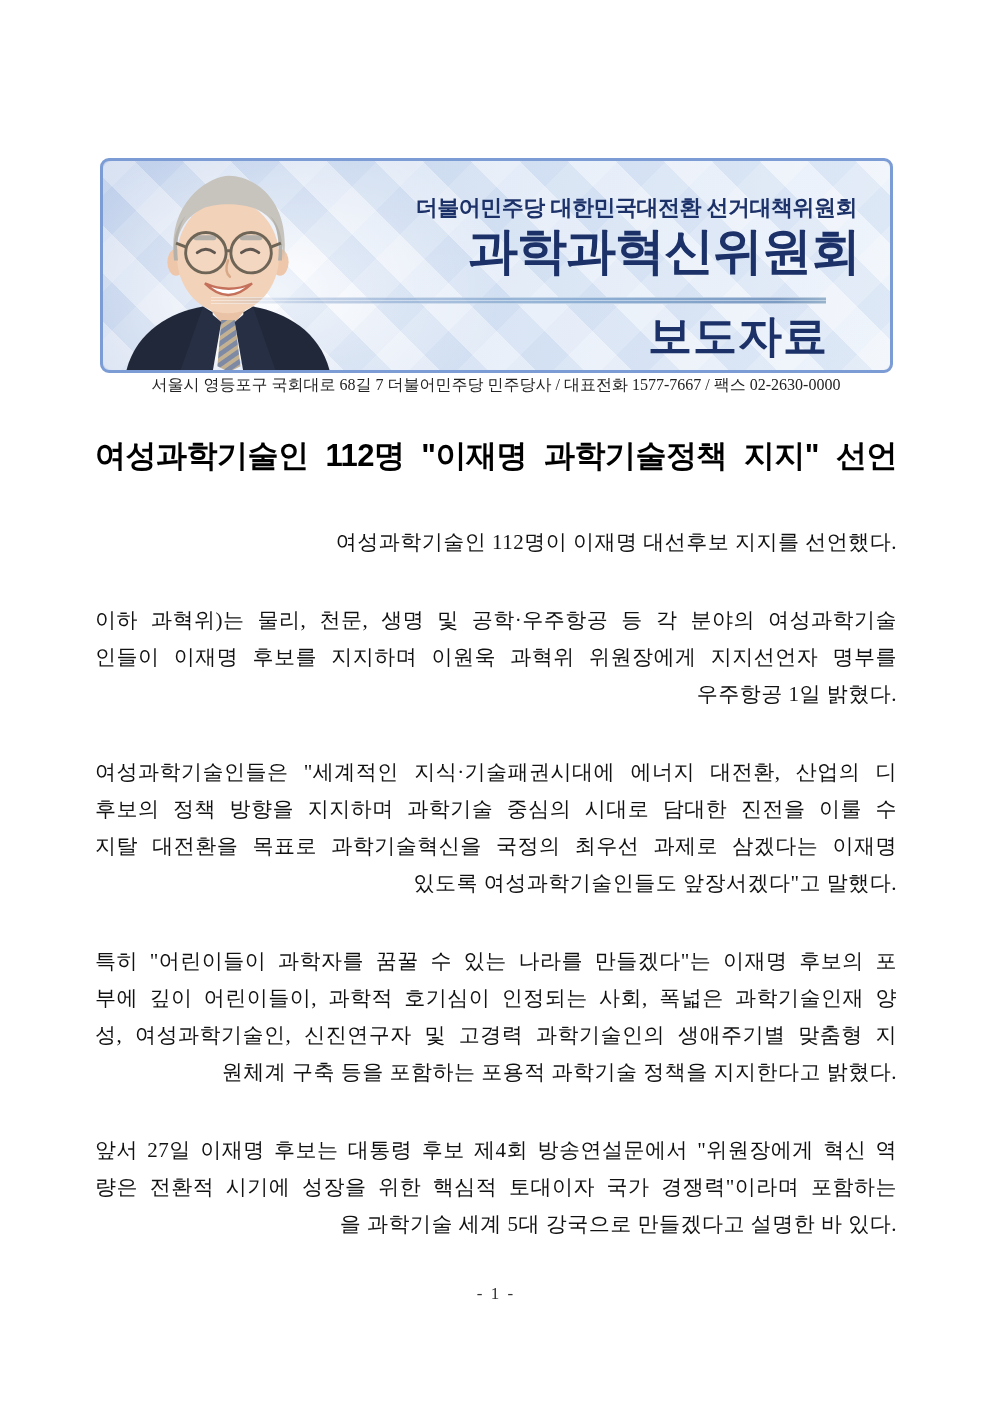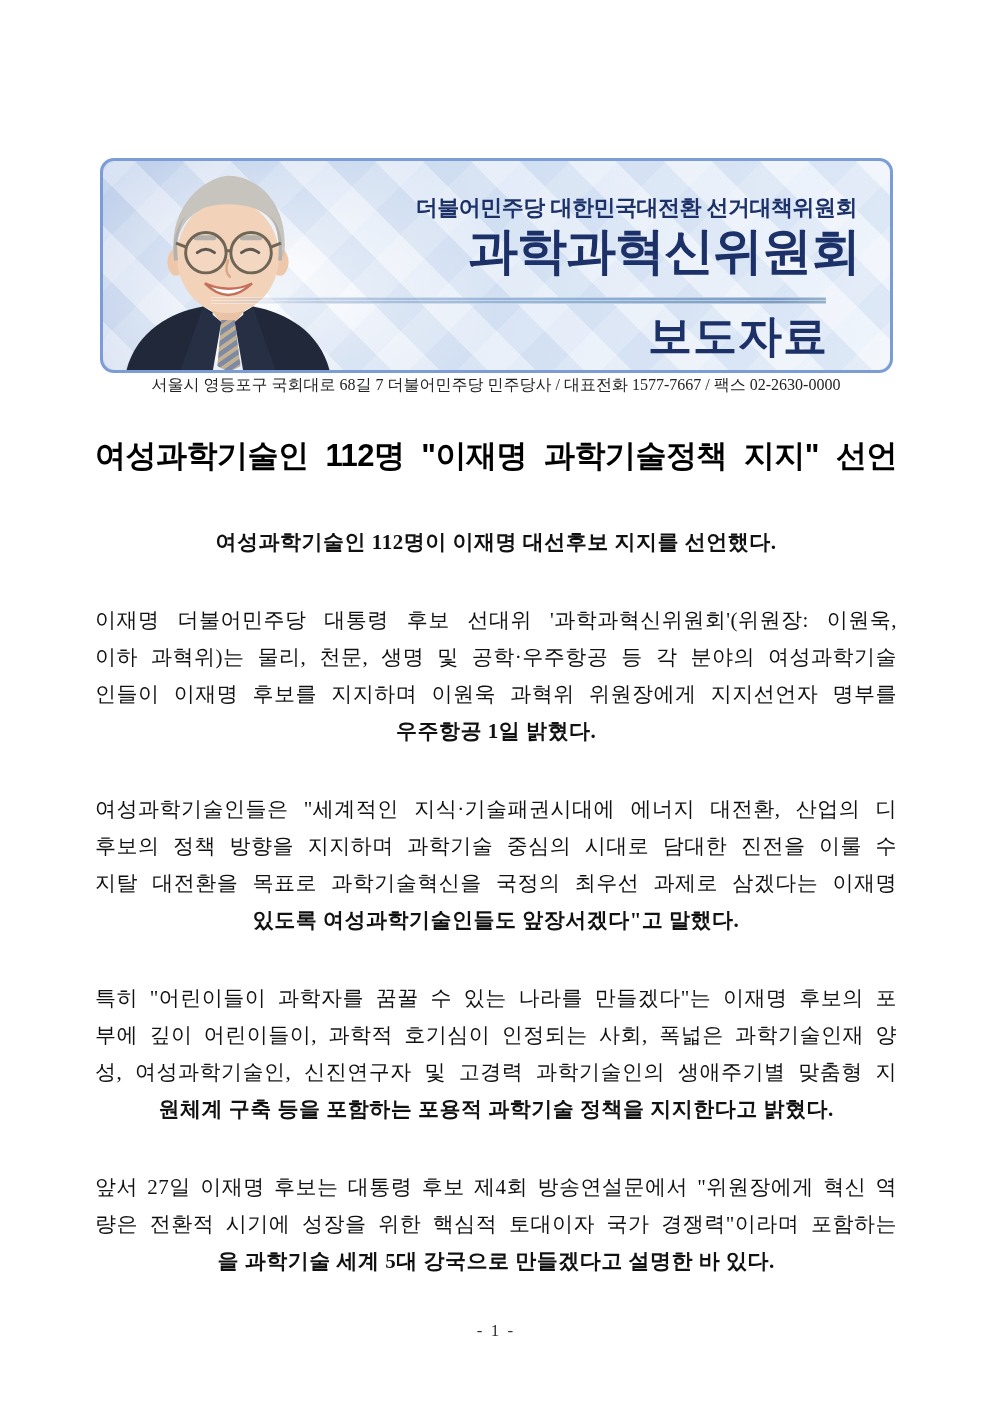--- a/index.html
+++ b/index.html
@@ -11,21 +11,21 @@
     color:#111111;
     overflow:hidden;
   }
 
   
   .banner{
     position:relative;
     margin:158px 17px 0 100px;
     width:787px;height:209px;
     border:3px solid #7b9cd4;
-    border-radius:14px;
+    border-radius:9px;
     overflow:hidden;
     background:
       radial-gradient(ellipse 320px 220px at 22% 62%, rgba(255,255,255,0.95), rgba(255,255,255,0) 70%),
       linear-gradient(100deg,#c7d4ec 0%,#dce6f5 45%,#edf3fb 100%);
   }
   .banner::before{
     content:"";
     position:absolute;inset:0;
     background:
       repeating-linear-gradient(45deg, rgba(255,255,255,0.55) 0 34px, rgba(160,190,228,0.30) 34px 68px),
@@ -82,21 +82,21 @@
 
   
   .body-text{margin:48px 95px 0 95px;}
   .para{margin:0 0 41px 0;}
   .line{
     font-size:21px;line-height:37px;
     letter-spacing:0.5px;
     color:#111111;
   }
   .line.fill{text-align:justify;text-align-last:justify;}
-  .line.last{text-align:center;font-weight:bold;}
+  .line.last{text-align:right;}
 
   
   .footer{
     margin-top:4px;
     text-align:center;
     font-size:17px;line-height:20px;color:#333333;
     letter-spacing:2px;
   }
 </style>
 </head>
@@ -165,21 +165,20 @@
 
   <div class="headline">여성과학기술인 112명 "이재명 과학기술정책 지지" 선언</div>
 
   <div class="body-text">
 
     <div class="para">
       <div class="line last">여성과학기술인 112명이 이재명 대선후보 지지를 선언했다.</div>
     </div>
 
     <div class="para">
-      <div class="line fill">이재명 더불어민주당 대통령 후보 선대위 '과학과혁신위원회'(위원장: 이원욱,</div>
       <div class="line fill">이하 과혁위)는 물리, 천문, 생명 및 공학·우주항공 등 각 분야의 여성과학기술</div>
       <div class="line fill">인들이 이재명 후보를 지지하며 이원욱 과혁위 위원장에게 지지선언자 명부를</div>
       <div class="line last">우주항공 1일 밝혔다.</div>
     </div>
 
     <div class="para">
       <div class="line fill">여성과학기술인들은 "세계적인 지식·기술패권시대에 에너지 대전환, 산업의 디</div>
       <div class="line fill">후보의 정책 방향을 지지하며 과학기술 중심의 시대로 담대한 진전을 이룰 수</div>
       <div class="line fill">지탈 대전환을 목표로 과학기술혁신을 국정의 최우선 과제로 삼겠다는 이재명</div>
       <div class="line last">있도록 여성과학기술인들도 앞장서겠다"고 말했다.</div>

